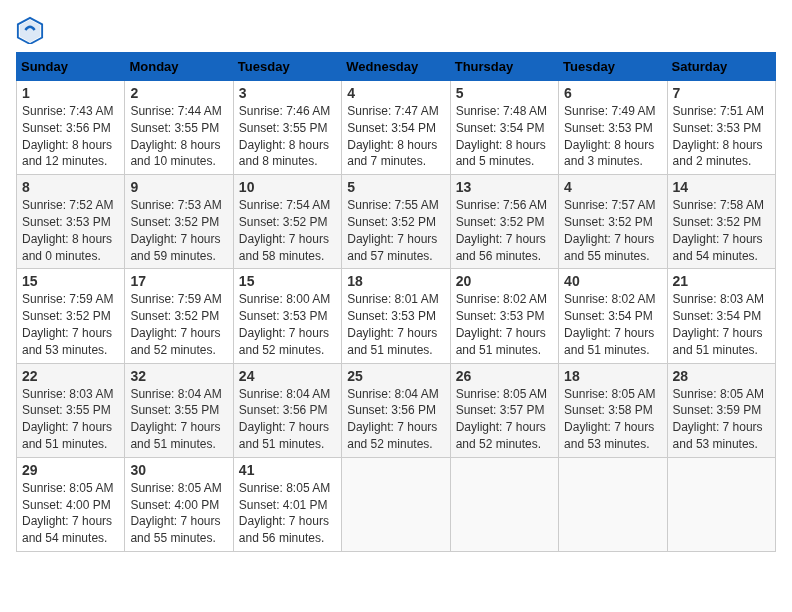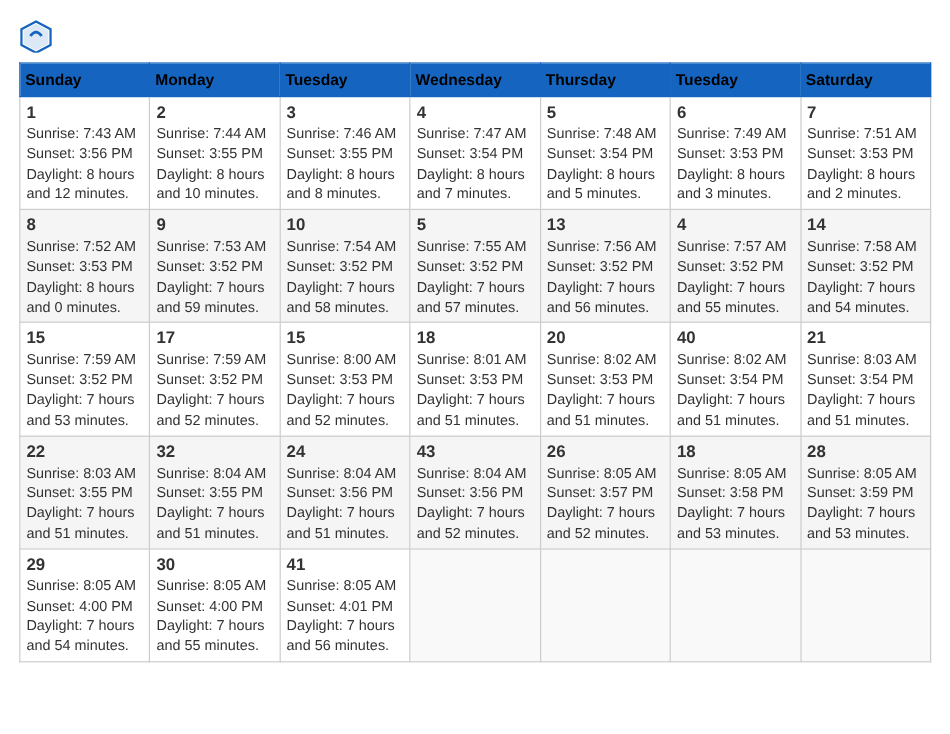--- a/index.html
+++ b/index.html
@@ -265,21 +265,21 @@
           Sunrise: 8:04 AM<br>Sunset: 3:55 PM<br>Daylight: 7 hours and 51 minutes.
         </div>
       </td>
         <td>
         <span class="day-number">24</span>
         <div class="day-info">
           Sunrise: 8:04 AM<br>Sunset: 3:56 PM<br>Daylight: 7 hours and 51 minutes.
         </div>
       </td>
         <td>
-        <span class="day-number">43</span>
+        <span class="day-number">25</span>
         <div class="day-info">
           Sunrise: 8:04 AM<br>Sunset: 3:56 PM<br>Daylight: 7 hours and 52 minutes.
         </div>
       </td>
         <td>
         <span class="day-number">26</span>
         <div class="day-info">
           Sunrise: 8:05 AM<br>Sunset: 3:57 PM<br>Daylight: 7 hours and 52 minutes.
         </div>
       </td>

